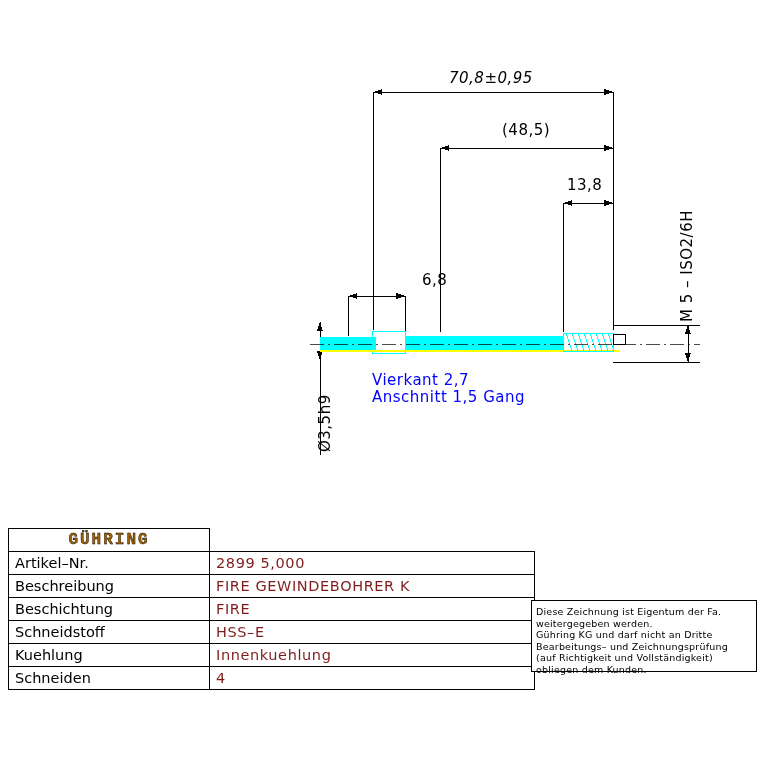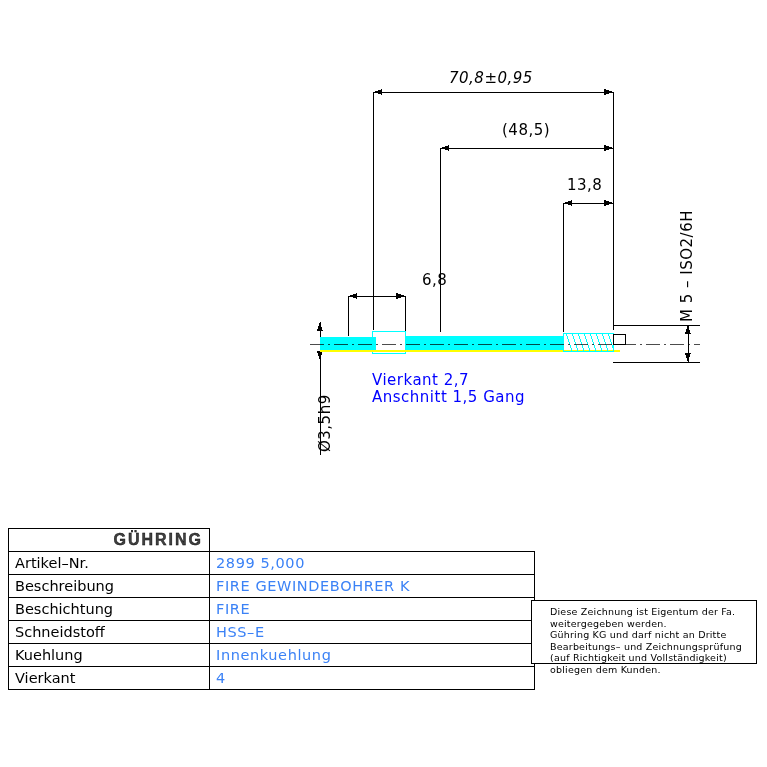--- a/index.html
+++ b/index.html
@@ -49,53 +49,53 @@
     border: 1px solid #000000;
     height: 22px;
     padding: 0 6px;
     color: #000000;
     white-space: nowrap;
   }
   #info-table td.label {
     width: 188px;
   }
   #info-table td.value {
-    color: #3b82f6;
+    color: #7f1d1d;
     letter-spacing: 0.6px;
   }
   #logo-cell {
     border: 1px solid #000000;
     border-bottom: none;
     height: 24px;
   }
   .logo-text {
-    font-family: Liberation Sans, sans-serif;
+    font-family: Liberation Mono, monospace;
     font-weight: bold;
     font-size: 16px;
     letter-spacing: 2px;
-    color: #404040;
+    color: #a16207;
     -webkit-text-stroke: 0.4px #000;
-    text-align: right;
+    text-align: center;
     display: block;
     text-decoration: none;
   }
   #logo-row-right {
     border: none !important;
   }
   
   #legal-box {
     position: absolute;
     left: 531px;
     top: 600px;
     width: 226px;
-    height: 64px;
+    height: 72px;
     border: 1px solid #000000;
     background: #ffffff;
     box-sizing: border-box;
-    padding: 5px 18px;
+    padding: 5px 4px;
   }
   #legal-box p {
     margin: 0;
     font-family: "DejaVu Sans", sans-serif;
     font-size: 9.5px;
     line-height: 11.5px;
     color: #000000;
     letter-spacing: 0.2px;
     white-space: nowrap;
   }
@@ -211,21 +211,21 @@
       </tr>
       <tr>
         <td class="label">Schneidstoff</td>
         <td class="value">HSS–E</td>
       </tr>
       <tr>
         <td class="label">Kuehlung</td>
         <td class="value">Innenkuehlung</td>
       </tr>
       <tr>
-        <td class="label">Vierkant</td>
+        <td class="label">Schneiden</td>
         <td class="value">4</td>
       </tr>
     </tbody>
   </table>
 
   <div id="legal-box">
     <p>Diese Zeichnung ist Eigentum der Fa.</p>
     <p>weitergegeben werden.</p>
     <p>Gühring KG und darf nicht an Dritte</p>
     <p>Bearbeitungs– und Zeichnungsprüfung</p>

